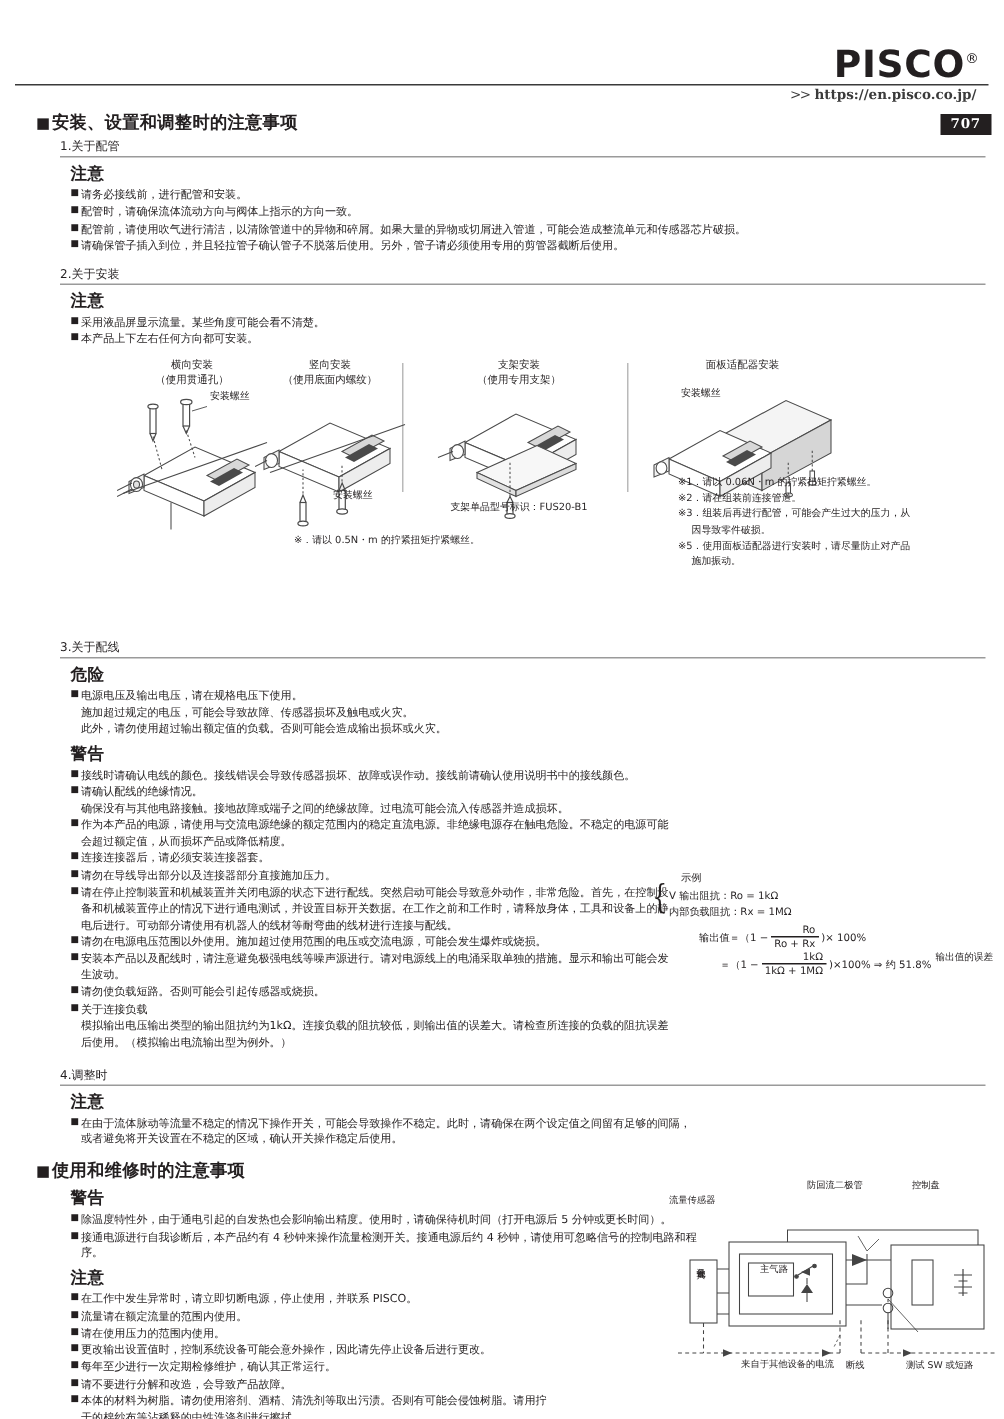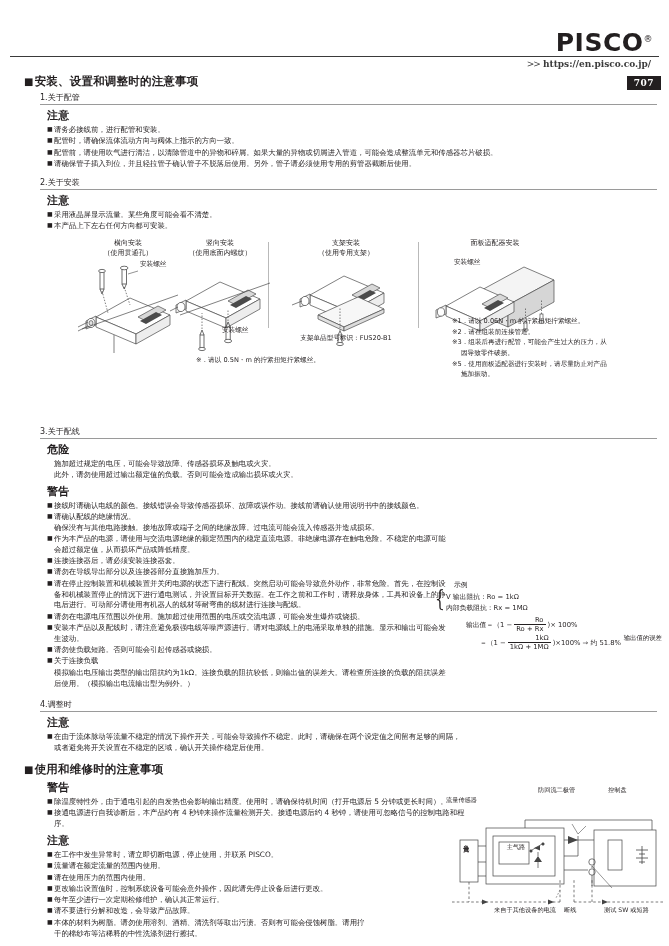--- a/index.html
+++ b/index.html
@@ -304,20 +304,21 @@
     <div>※2．请在组装前连接管道。</div>
     <div>※3．组装后再进行配管，可能会产生过大的压力，从</div>
     <div class="ind">因导致零件破损。</div>
     <div>※5．使用面板适配器进行安装时，请尽量防止对产品</div>
     <div class="ind">施加振动。</div>
   </div>
 
   <div class="sec-num" style="margin-top:36px;"><span class="t">3.</span><span class="t">关于配线</span></div>
   <div class="lvl">危险</div>
   <div class="bl">
+    <p class="item"><span class="mk">■</span><span>电源电压及输出电压，请在规格电压下使用。</span></p>
     <p class="cont">施加超过规定的电压，可能会导致故障、传感器损坏及触电或火灾。</p>
     <p class="cont">此外，请勿使用超过输出额定值的负载。否则可能会造成输出损坏或火灾。</p>
   </div>
   <div class="lvl">警告</div>
   <div class="bl" style="width:400px;">
     <p class="item"><span class="mk">■</span><span>接线时请确认电线的颜色。接线错误会导致传感器损坏、故障或误作动。接线前请确认使用说明书中的接线颜色。</span></p>
     <p class="item"><span class="mk">■</span><span>请确认配线的绝缘情况。</span></p>
     <p class="cont">确保没有与其他电路接触。接地故障或端子之间的绝缘故障。过电流可能会流入传感器并造成损坏。</p>
     <p class="item"><span class="mk">■</span><span>作为本产品的电源，请使用与交流电源绝缘的额定范围内的稳定直流电源。非绝缘电源存在触电危险。不稳定的电源可能会超过额定值，从而损坏产品或降低精度。</span></p>
     <p class="item"><span class="mk">■</span><span>连接连接器后，请必须安装连接器套。</span></p>

